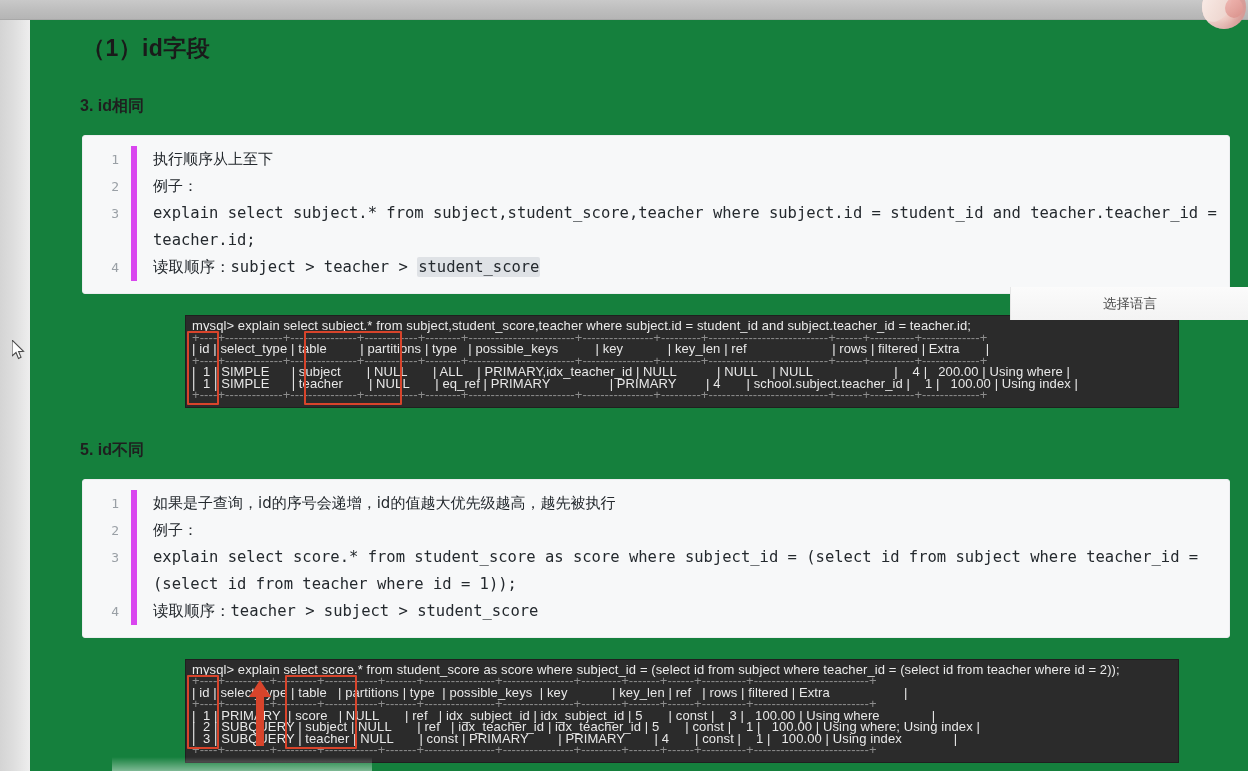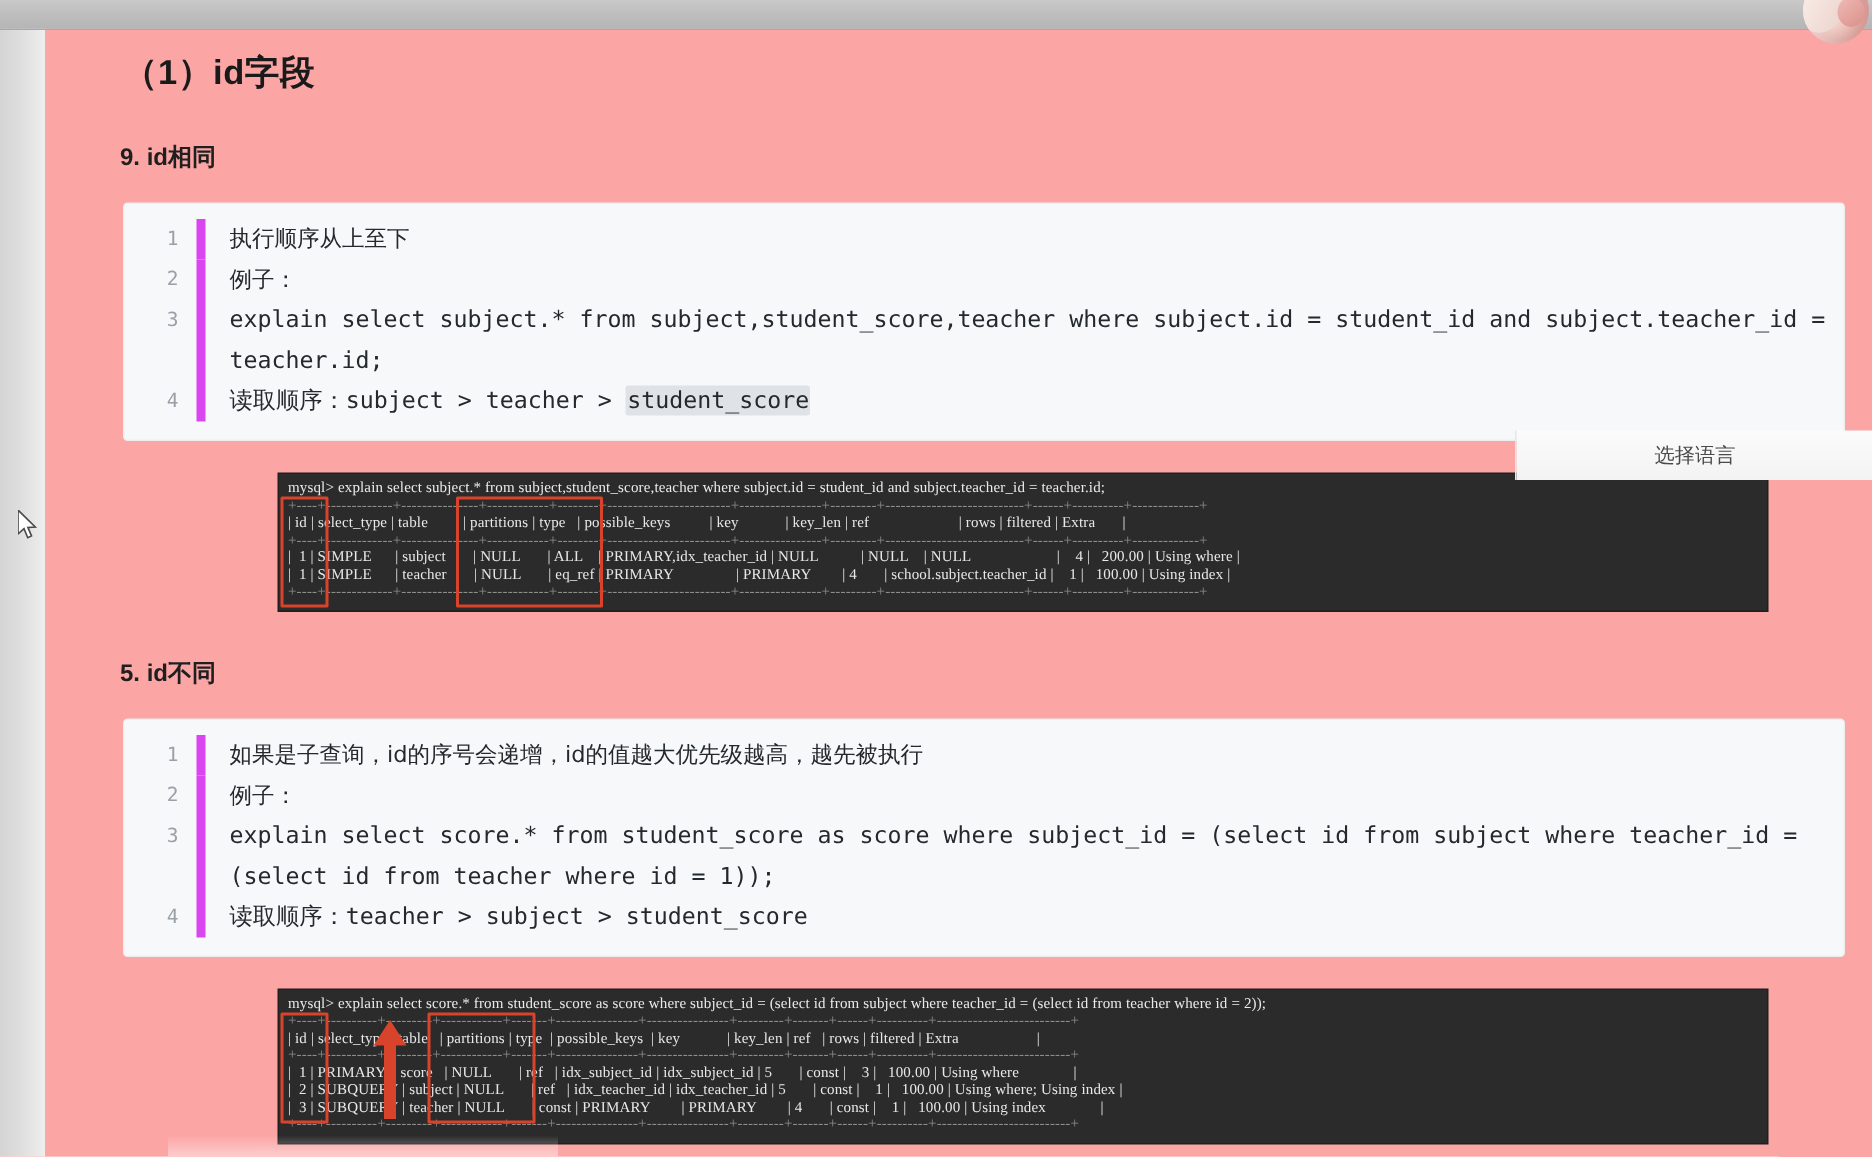--- a/index.html
+++ b/index.html
@@ -33,21 +33,21 @@
     transform:rotate(-18deg);
   }
   #avatar .cheek{
     position:absolute;right:3px;top:13px;width:18px;height:20px;border-radius:50%;
     background:linear-gradient(160deg,#f0b3ae 0%,#d98f89 100%);opacity:.85;
   }
 
   
   #page{
     position:absolute;left:30px;top:19px;width:1218px;height:752px;
-    background:#fca5a5;overflow:hidden;
+    background:#15803d;overflow:hidden;
   }
   .content{padding:0 0 0 52px;}
 
   h2.sec-title{
     margin:14px 0 0 0;font-size:23px;line-height:30px;font-weight:700;color:#1a1a1a;
     letter-spacing:.4px;
   }
   h3.sub-title{
     margin:32px 0 0 -2px;font-size:16px;line-height:22px;font-weight:700;color:#1f1f1f;
   }
@@ -69,22 +69,22 @@
     font-size:15.5px;line-height:27px;color:#24292e;white-space:pre-wrap;
     word-break:break-word;padding-right:10px;
   }
   .code-text.cjk{font-family:"DejaVu Sans","Liberation Sans",sans-serif;font-size:15px;}
   .hl{background:#dfe2e6;border-radius:2px;padding:1px 1px;}
 
   
   .term{
     margin:22px 0 0 104px;background:#2b2b2b;width:992px;
     padding:4px 0 6px 0;position:relative;
-    font-family:Liberation Serif, serif;
-    color:#e4e4e4;font-size:10px;line-height:11.5px;letter-spacing:.1px;
+    font-family:Liberation Sans, sans-serif;
+    color:#e4e4e4;font-size:13px;line-height:11.5px;letter-spacing:.1px;
     box-shadow:0 0 0 1px #1f1f1f;
   }
   .term pre{margin:0;padding:0 6px;white-space:pre;font:inherit;color:inherit;}
   .term .prompt{color:#eaeaea;}
   .term .rule{color:#8d8d8d;}
   .term .cell{color:#e8e8e8;}
 
   
   .redbox{position:absolute;border:2px solid #d8442b;border-radius:1px;pointer-events:none;}
   .redarrow{position:absolute;pointer-events:none;}
@@ -117,34 +117,34 @@
 <div id="avatar">
   <div class="hair"></div>
   <div class="cheek"></div>
 </div>
 
 <div id="page">
   <div class="content">
 
     <h2 class="sec-title">（1）id字段</h2>
 
-    <h3 class="sub-title">9. id相同</h3>
+    <h3 class="sub-title">3. id相同</h3>
 
     <div class="code-block">
       <div class="code-line">
         <div class="gutter">1</div>
         <div class="code-text cjk">执行顺序从上至下</div>
       </div>
       <div class="code-line">
         <div class="gutter">2</div>
         <div class="code-text cjk">例子：</div>
       </div>
       <div class="code-line">
         <div class="gutter">3</div>
-        <div class="code-text">explain select subject.* from subject,student_score,teacher where subject.id = student_id and subject.teacher_id = teacher.id;</div>
+        <div class="code-text">explain select subject.* from subject,student_score,teacher where subject.id = student_id and teacher.teacher_id = teacher.id;</div>
       </div>
       <div class="code-line">
         <div class="gutter">4</div>
         <div class="code-text"><span class="cjkspan">读取顺序：</span><span>subject &gt; teacher &gt; </span><span class="hl">student_score</span></div>
       </div>
     </div>
 
     <div class="term" id="term1">
       <pre class="prompt">mysql&gt; explain select subject.* from subject,student_score,teacher where subject.id = student_id and subject.teacher_id = teacher.id;</pre>
       <pre class="rule">+----+-------------+---------------+------------+--------+------------------------+----------------+---------+---------------------------+------+----------+-------------+</pre>

